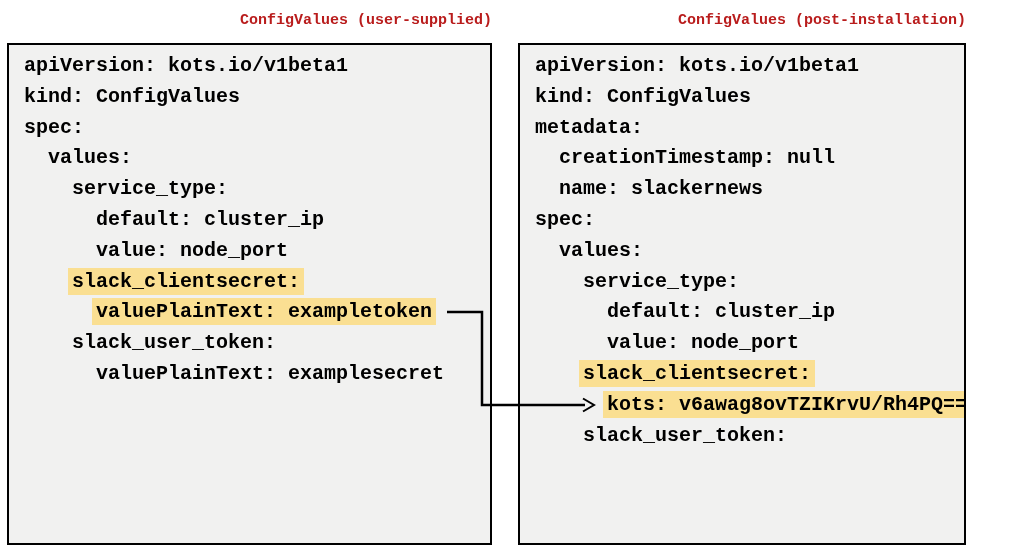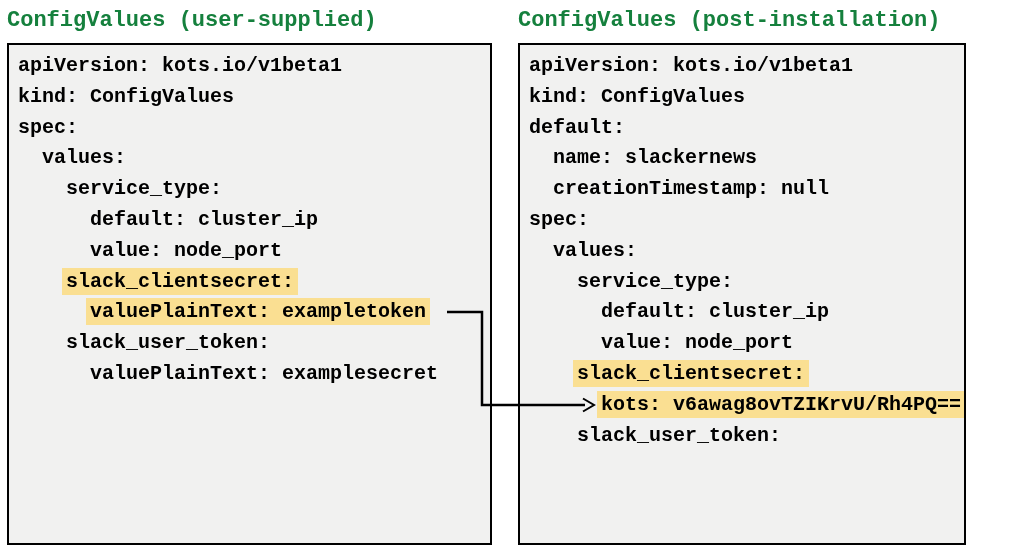--- a/index.html
+++ b/index.html
@@ -14,32 +14,32 @@
     display: flex;
     gap: 26px;
     padding: 5px 0 0 7px;
     position: relative;
   }
   .col { width: 485px; display: flex; flex-direction: column; }
   .col-right { width: 448px; }
   .panel-title {
     height: 38px;
     line-height: 32px;
-    text-align: left;
+    text-align: right;
     font-weight: bold;
-    font-size: 22px;
-    color: #15803d;
+    font-size: 15px;
+    color: #b91c1c;
     letter-spacing: 0;
     white-space: pre;
   }
   .panel {
     height: 502px;
     background: var(--panel-bg, #f1f1f0);
     border: 2px solid var(--border, #000000);
-    padding: 6px 4px 0 9px;
+    padding: 6px 4px 0 15px;
     font-size: 20px;
     font-weight: bold;
     line-height: 30.8px;
     color: var(--text, #000000);
     overflow: hidden;
   }
   .code-line { white-space: pre; }
   .hl {
     background: var(--hl, #fadf92);
     padding: 2px 4px;
@@ -72,23 +72,23 @@
         <div class="code-line"><span>    </span><span class="">slack_user_token:</span></div>
         <div class="code-line"><span>      </span><span class="">valuePlainText: examplesecret</span></div>
       </div>
   </div>
 
   <div class="col col-right">
     <div class="panel-title">ConfigValues (post-installation)</div>
     <div class="panel">
         <div class="code-line"><span></span><span class="">apiVersion: kots.io/v1beta1</span></div>
         <div class="code-line"><span></span><span class="">kind: ConfigValues</span></div>
-        <div class="code-line"><span></span><span class="">default:</span></div>
+        <div class="code-line"><span></span><span class="">metadata:</span></div>
+        <div class="code-line"><span>  </span><span class="">creationTimestamp: null</span></div>
         <div class="code-line"><span>  </span><span class="">name: slackernews</span></div>
-        <div class="code-line"><span>  </span><span class="">creationTimestamp: null</span></div>
         <div class="code-line"><span></span><span class="">spec:</span></div>
         <div class="code-line"><span>  </span><span class="">values:</span></div>
         <div class="code-line"><span>    </span><span class="">service_type:</span></div>
         <div class="code-line"><span>      </span><span class="">default: cluster_ip</span></div>
         <div class="code-line"><span>      </span><span class="">value: node_port</span></div>
         <div class="code-line"><span>    </span><span class="hl">slack_clientsecret:</span></div>
         <div class="code-line"><span>      </span><span class="hl">kots: v6awag8ovTZIKrvU/Rh4PQ==</span></div>
         <div class="code-line"><span>    </span><span class="">slack_user_token:</span></div>
       </div>
   </div>

